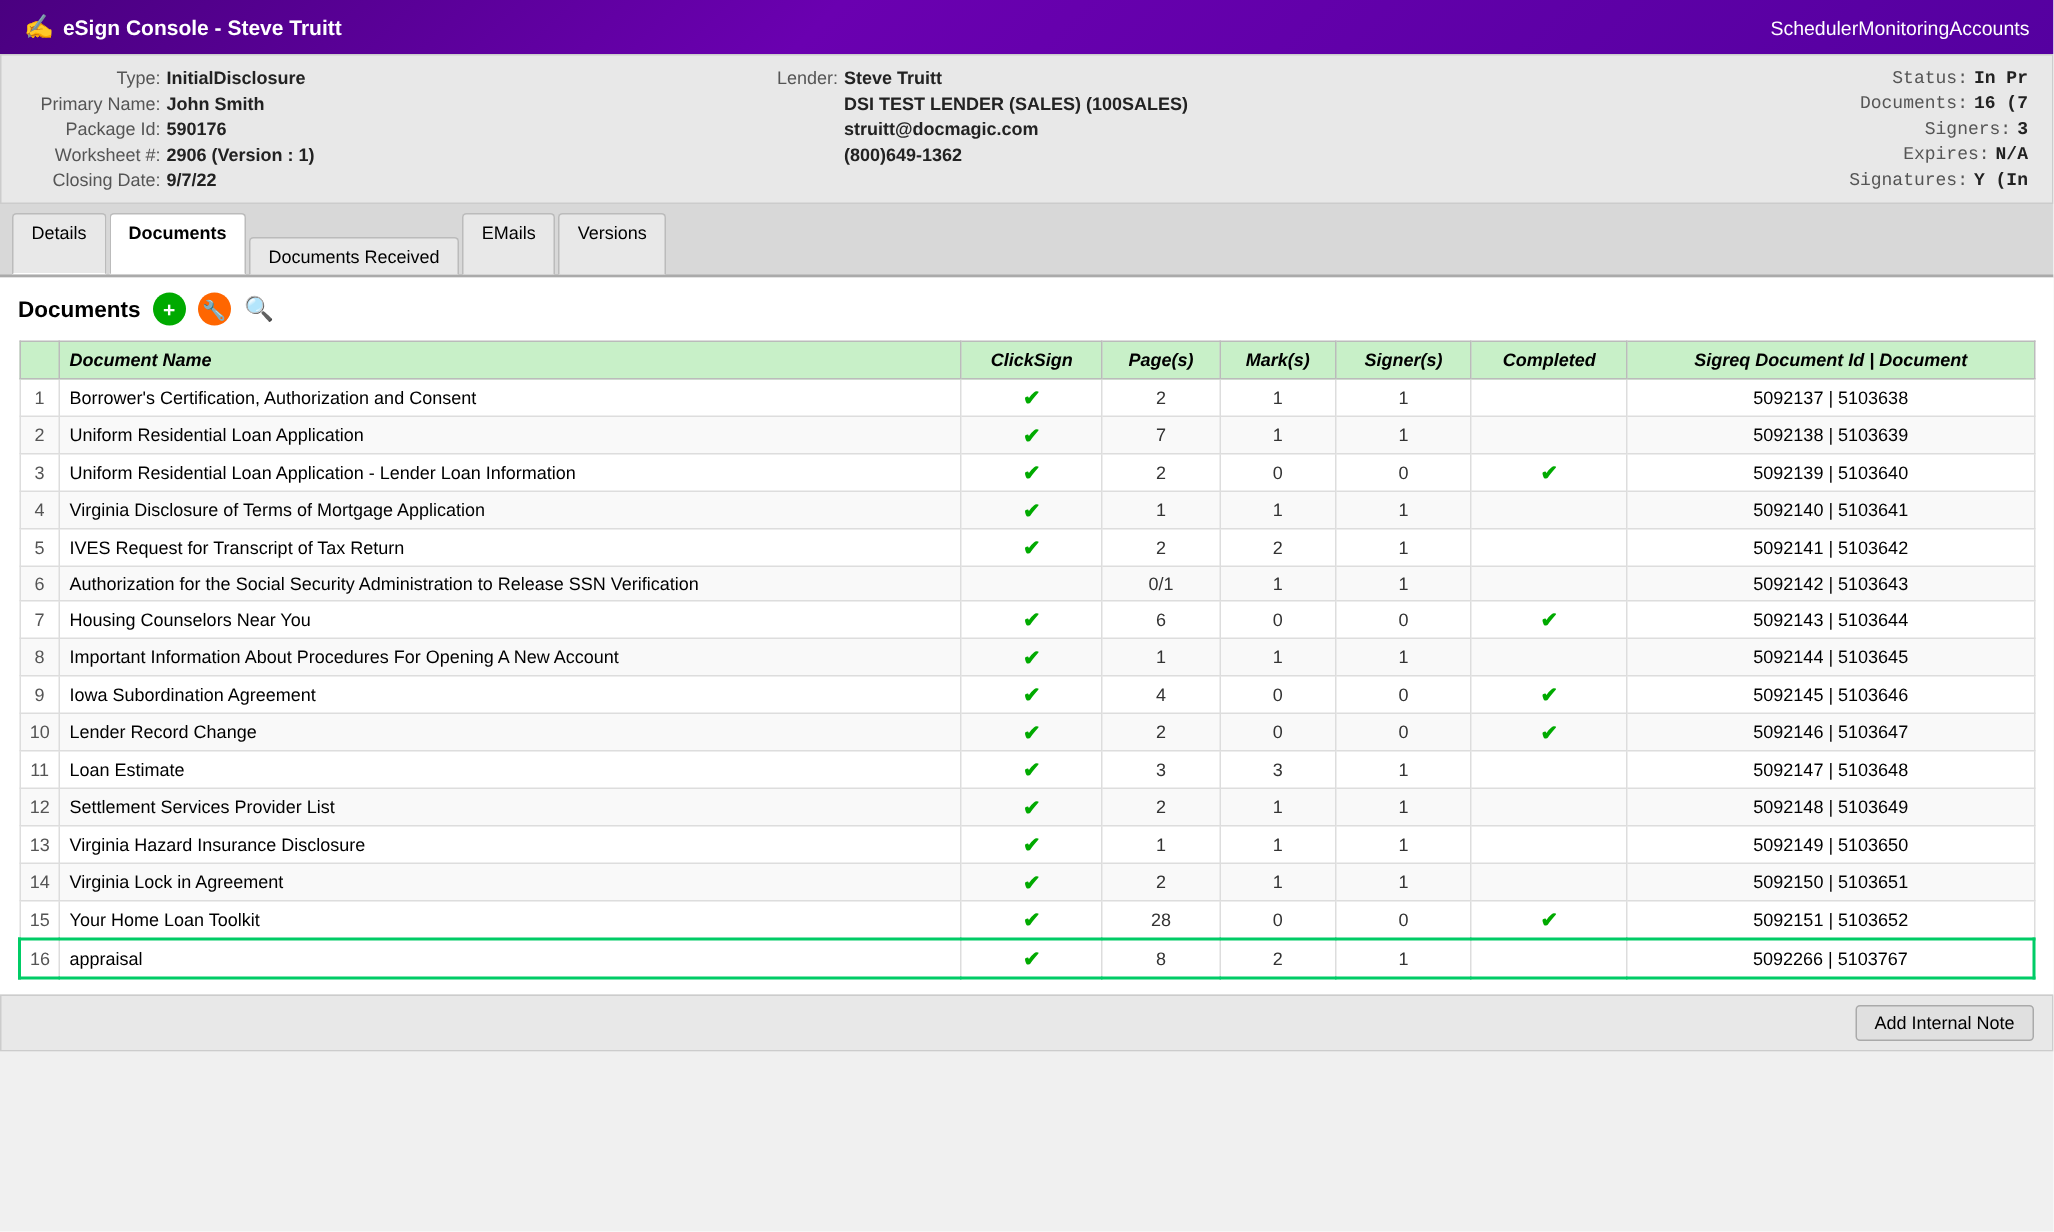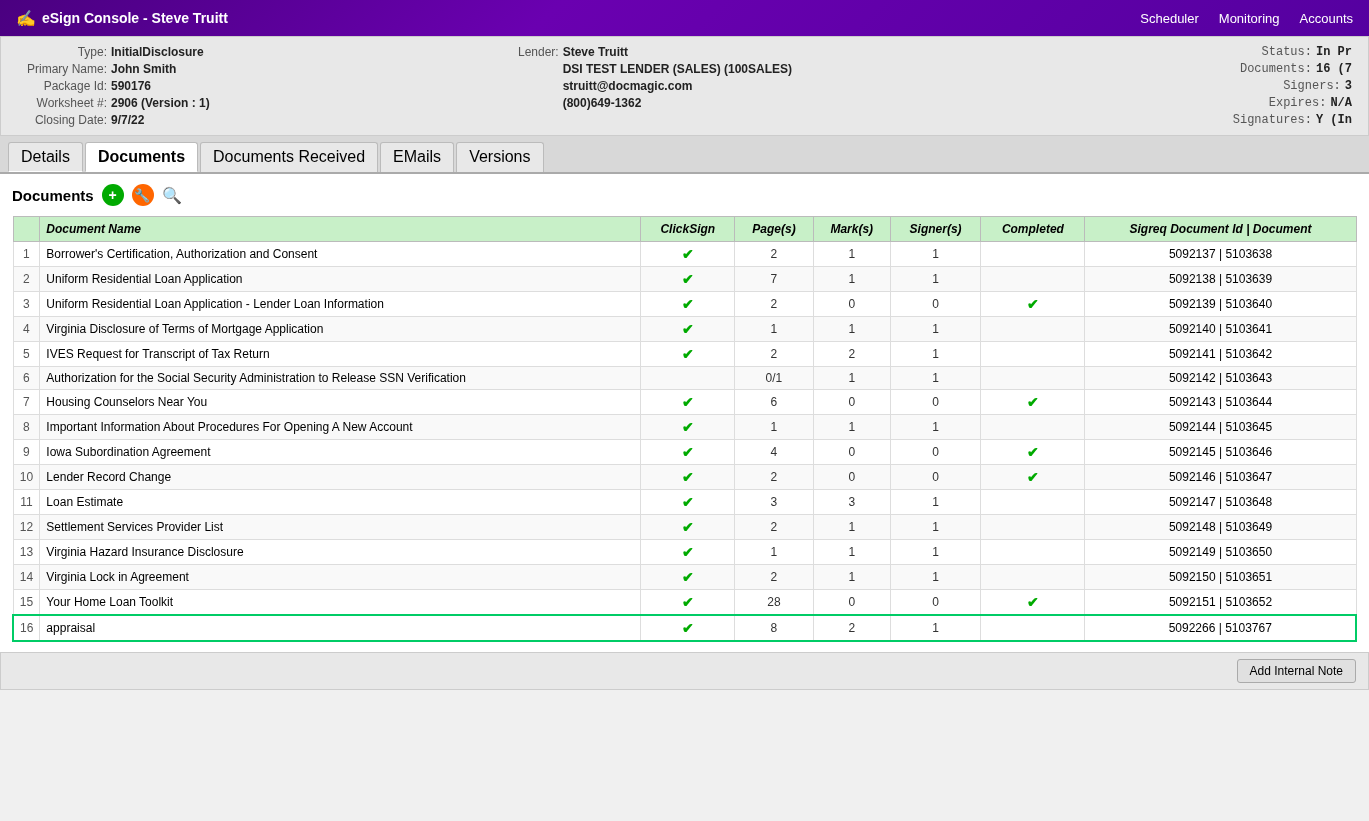--- a/index.html
+++ b/index.html
@@ -9,21 +9,21 @@
     .header {
       background: linear-gradient(135deg, #4a0080 0%, #6a00b0 40%, #5500a0 100%);
       color: white;
       padding: 8px 16px;
       display: flex;
       align-items: center;
       justify-content: space-between;
       min-height: 36px;
     }
     .header-title { font-size: 14px; font-weight: bold; display: flex; align-items: center; gap: 6px; }
-    .header-nav { display: flex; gap: 20px; font-size: 13px; }
+    .header-nav { display: flex; font-size: 13px; }
     .header-nav span { cursor: pointer; }
 
     
     .loan-info {
       background: #e8e8e8;
       border: 1px solid #ccc;
       padding: 8px 16px;
       display: grid;
       grid-template-columns: 1fr 1fr 1fr;
       gap: 2px 20px;
@@ -41,21 +41,21 @@
       border-bottom: 2px solid #aaa;
       padding: 6px 8px 0 8px;
       gap: 2px;
     }
     .tab {
       padding: 5px 12px;
       border: 1px solid #bbb;
       border-bottom: none;
       background: #e8e8e8;
       cursor: pointer;
-      font-size: 16px;
+      font-size: 12px;
       border-radius: 3px 3px 0 0;
     }
     .tab.active {
       background: white;
       border-bottom: 1px solid white;
       font-weight: bold;
     }
 
     
     .main-content {
@@ -213,21 +213,21 @@
     <div class="loan-field">
       <span class="loan-label">Signatures:</span>
       <span class="loan-value">Y (In</span>
     </div>
   </div>
 </div>
 
 <div class="tabs">
   <div class="tab active" style="background: rgb(232, 232, 232); font-weight: normal;">Details</div>
   <div class="tab active" style="background:white; font-weight:bold;">Documents</div>
-  <div class="tab" style="background: rgb(232, 232, 232); font-weight: normal;">Documents Received</div>
+  <div class="tab" style="background: rgb(232, 232, 232); font-weight: normal; margin-top: 16px;">Documents Received</div>
   <div class="tab" style="background: rgb(232, 232, 232); font-weight: normal;">EMails</div>
   <div class="tab" style="background: rgb(232, 232, 232); font-weight: normal;">Versions</div>
 </div>
 
 <div class="main-content">
 
   <div class="docs-header">
     <span class="docs-title">Documents</span>
     <span class="icon-btn green">+</span>
     <span class="icon-btn orange" style="font-size:13px;">🔧</span>

